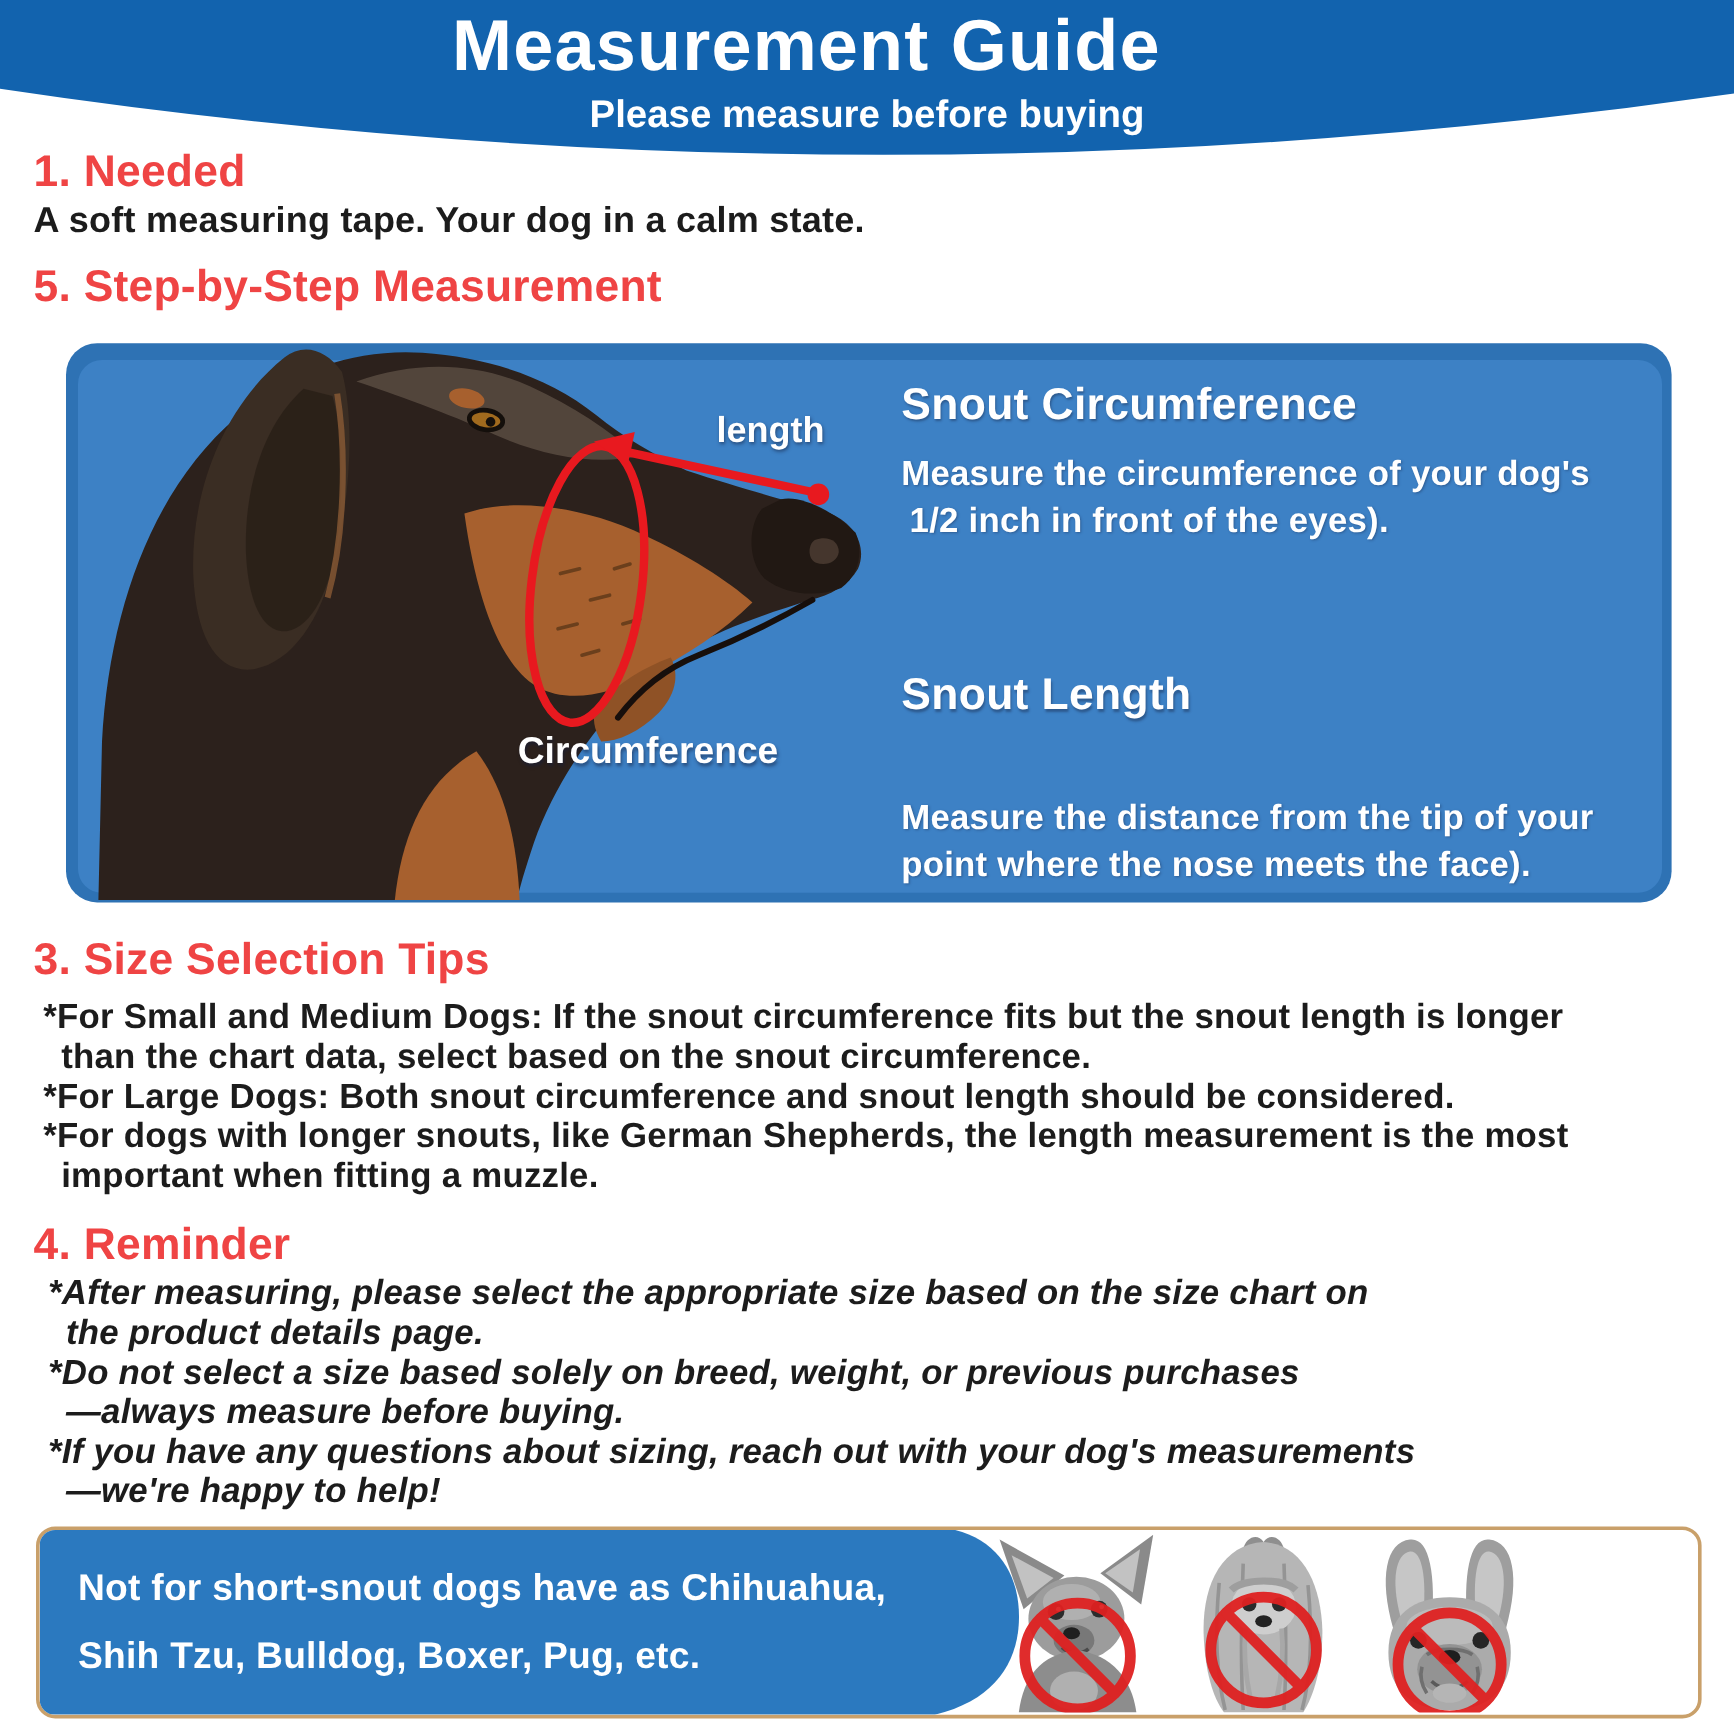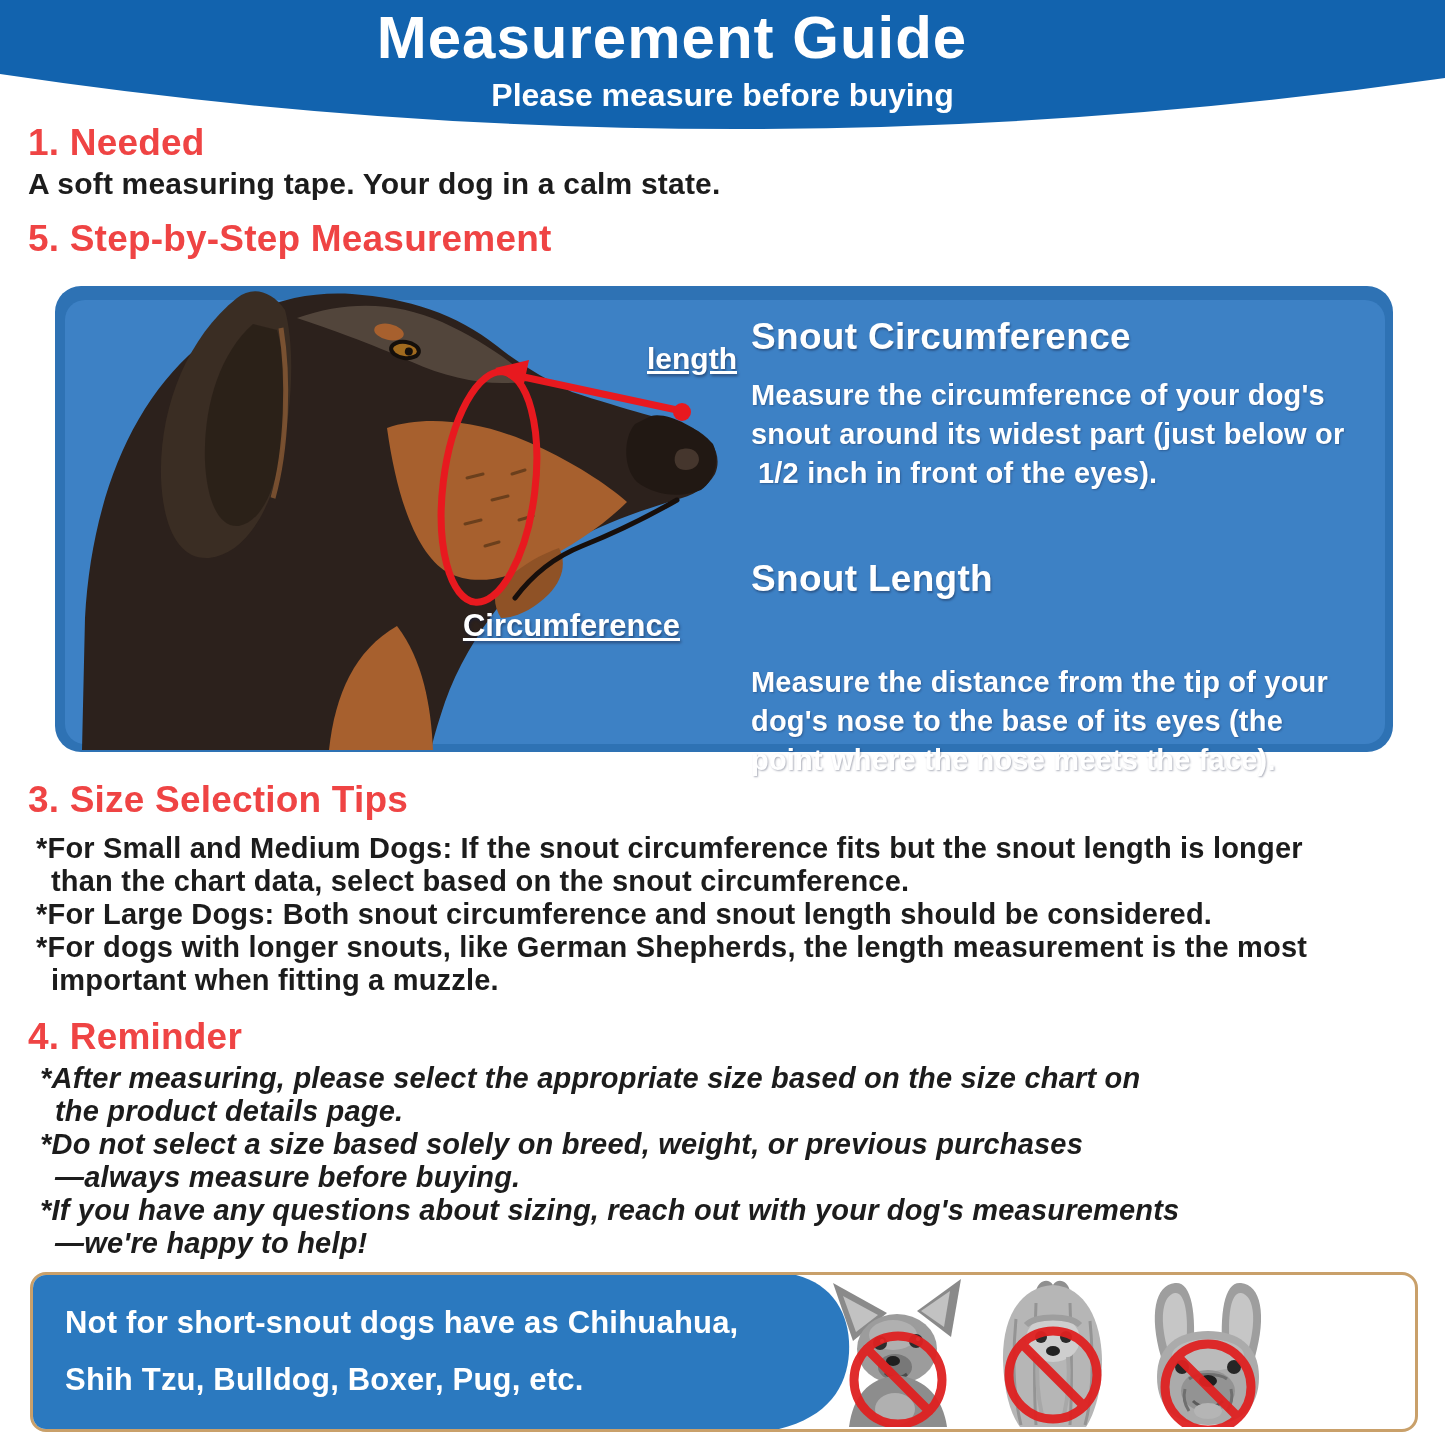--- a/index.html
+++ b/index.html
@@ -17,22 +17,22 @@
 
   
   .h-black{color:#ef4444;font-size:37px;font-weight:800;line-height:42px;letter-spacing:.2px;}
   .body-black{color:#1c1c1c;font-size:29px;font-weight:600;line-height:33px;letter-spacing:.2px;}
   .tipline{padding-left:0;}
   .cont{padding-left:15px;}
 
   
   .bluebox{left:55px;top:286px;width:1338px;height:466px;background:#2e72b4;border-radius:26px;}
   .bluebox-inner{left:10px;top:14px;width:1320px;height:444px;background:#3d81c5;border-radius:20px;}
-  .diag-label{color:#ffffff;font-weight:700;text-align:right;
-              text-shadow:1px 2px 3px rgba(20,30,60,.55);text-decoration:underline;}
+  .diag-label{color:#ffffff;font-weight:700;text-align:center;
+              text-shadow:1px 2px 3px rgba(20,30,60,.55);}
   .len-label{left:492px;top:56px;width:190px;font-size:30px;}
   .circ-label{left:345px;top:322px;width:280px;font-size:31px;}
   .rc-head{color:#fff;font-size:37px;font-weight:800;letter-spacing:.3px;
            text-shadow:1px 2px 2px rgba(20,30,60,.4);}
   .rc-body{color:#fff;font-size:29px;font-weight:700;line-height:39px;letter-spacing:.2px;
            text-shadow:1px 1px 2px rgba(20,30,60,.35);}
   .rc-indent{padding-left:7px;}
 
   
   .warnbox{left:30px;top:1272px;width:1382px;height:154px;background:#ffffff;
@@ -119,28 +119,26 @@
         <circle cx="615" cy="124" r="9" fill="#e8191f"></circle>
       </g>
     </svg>
 
     <div class="abs diag-label len-label nowrap">length</div>
     <div class="abs diag-label circ-label nowrap">Circumference</div>
 
     <div class="abs rc-head nowrap" style="left:696px;top:30px;">Snout Circumference</div>
     <div class="abs" style="left:696px;top:90px;">
       <div class="rc-body nowrap">Measure the circumference of your dog's</div>
-      <div class="rc-body nowrap">snout around its widest part (just below or</div>
       <div class="rc-body nowrap rc-indent">1/2 inch in front of the eyes).</div>
     </div>
 
     <div class="abs rc-head nowrap" style="left:696px;top:272px;">Snout Length</div>
     <div class="abs" style="left:696px;top:330px;margin-top:47px;">
       <div class="rc-body nowrap">Measure the distance from the tip of your</div>
-      <div class="rc-body nowrap">dog's nose to the base of its eyes (the</div>
       <div class="rc-body nowrap">point where the nose meets the face).</div>
     </div>
   </div>
 
   <div class="abs h-black nowrap" style="left:28px;top:779px;">3. Size Selection Tips</div>
   <div class="abs" style="left:36px;top:832px;">
     <div class="body-black nowrap tipline">*For Small and Medium Dogs: If the snout circumference fits but the snout length is longer</div>
     <div class="body-black nowrap cont">than the chart data, select based on the snout circumference.</div>
     <div class="body-black nowrap tipline">*For Large Dogs: Both snout circumference and snout length should be considered.</div>
     <div class="body-black nowrap tipline">*For dogs with longer snouts, like German Shepherds, the length measurement is the most</div>

